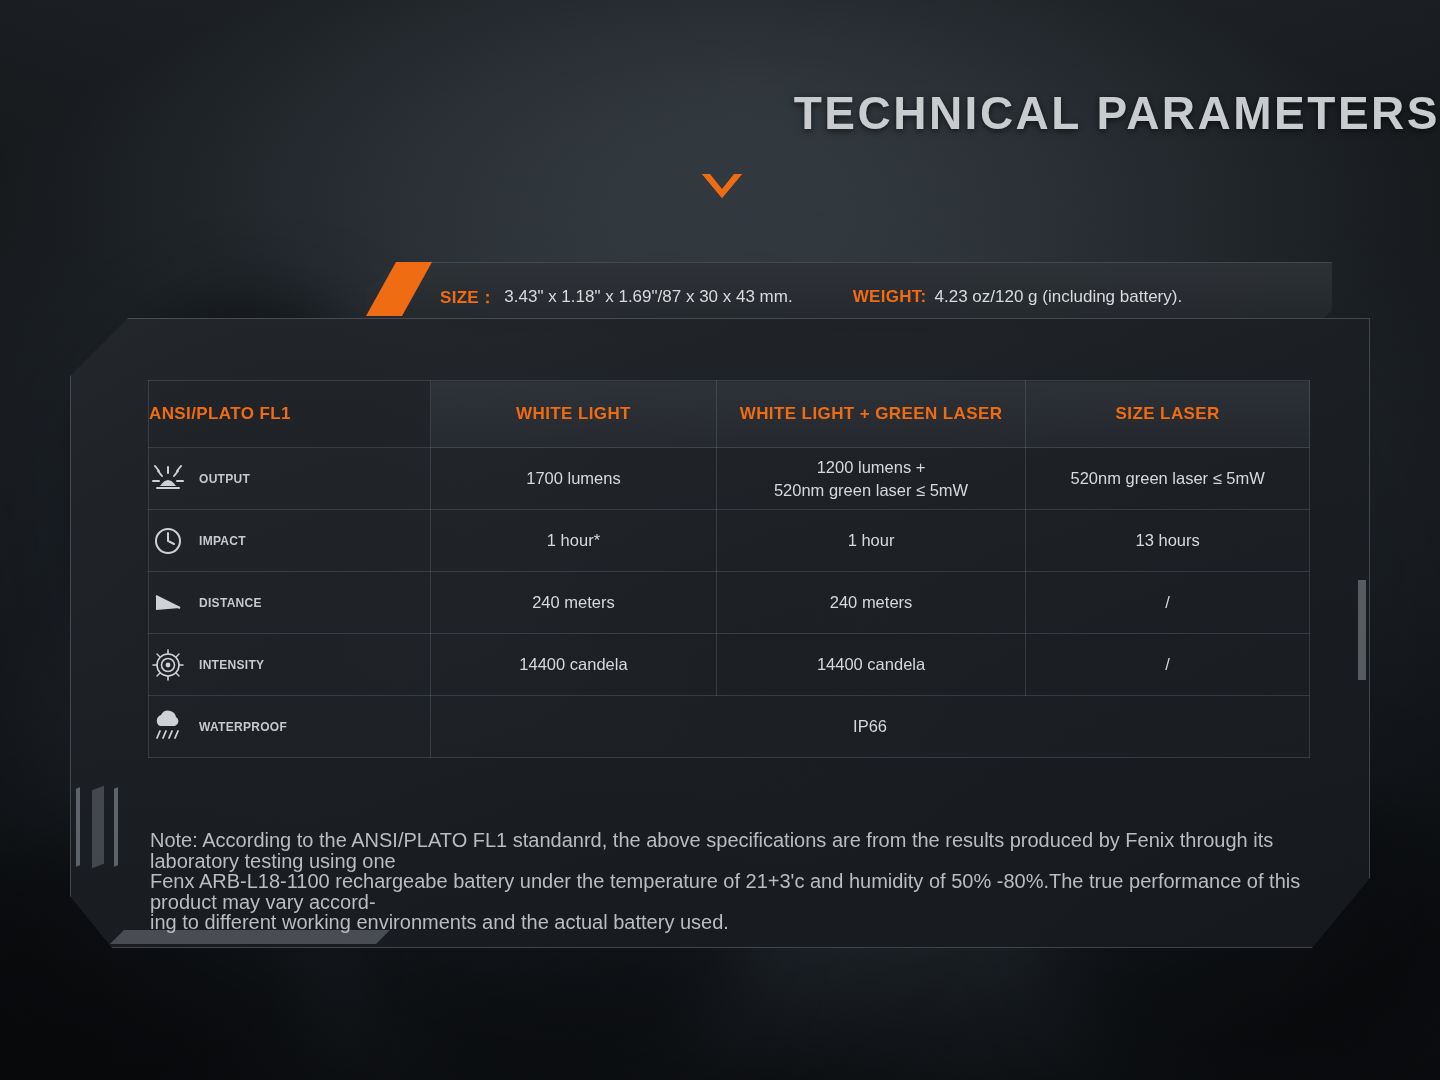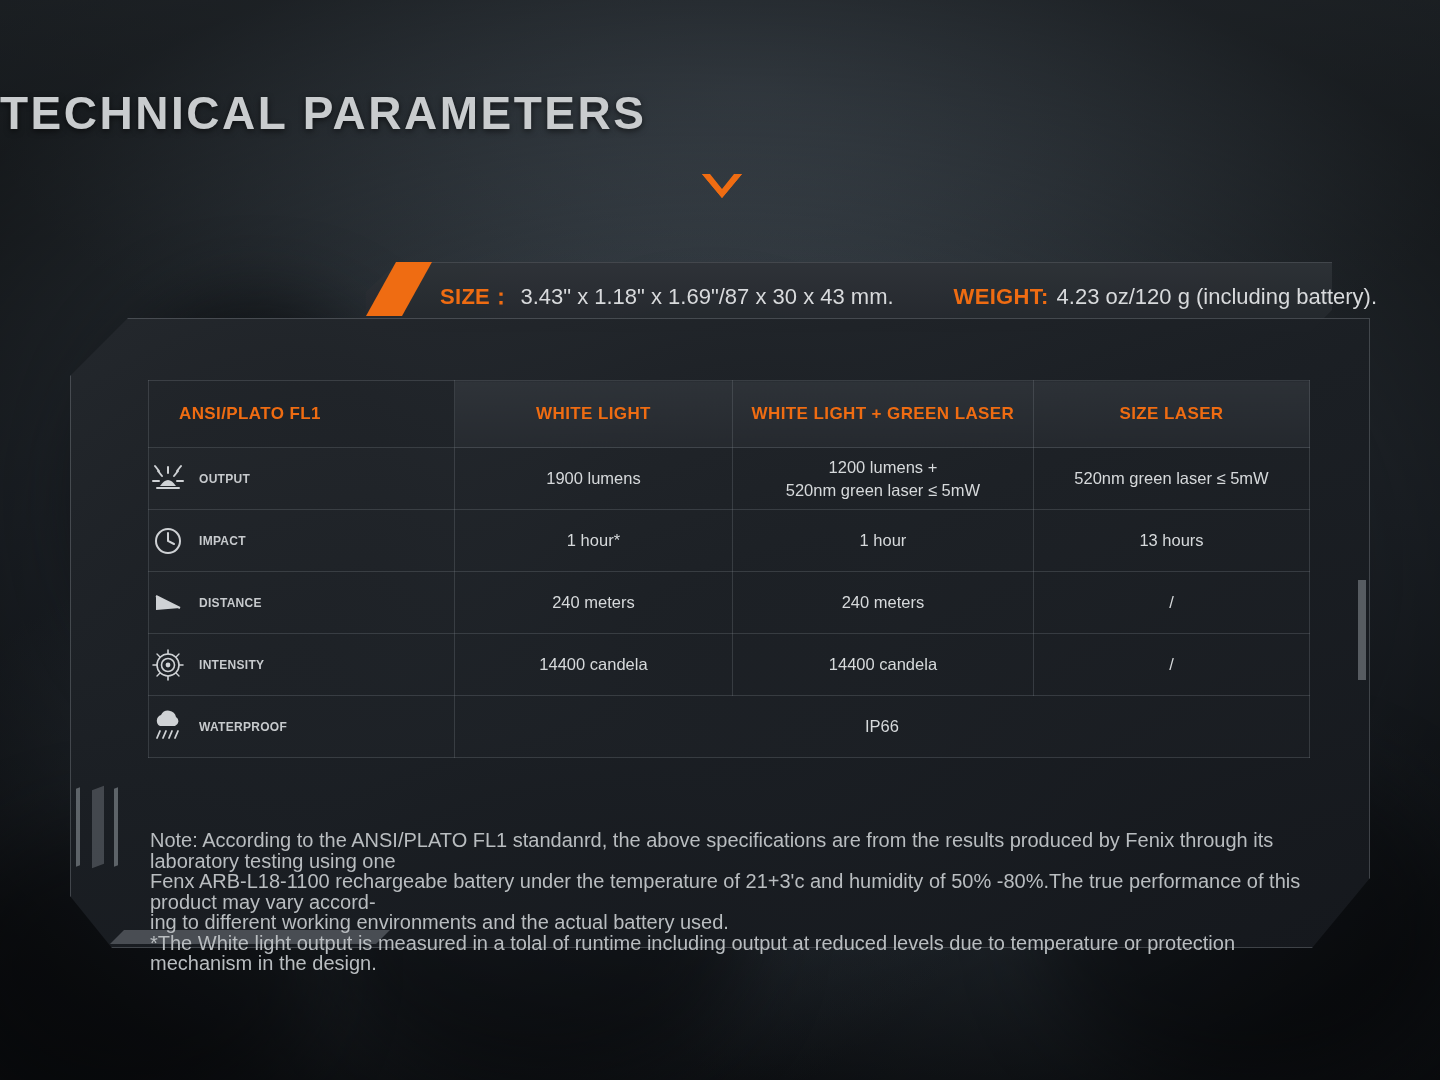--- a/index.html
+++ b/index.html
@@ -44,21 +44,21 @@
     background: radial-gradient(ellipse 920px 620px at 50% 50%, rgba(0,0,0,0) 40%, rgba(0,0,0,0.55) 100%);
     pointer-events: none;
   }
 
   
   .title {
     position: absolute;
     top: 86px;
     left: 0;
     width: 1440px;
-    text-align: left;
+    text-align: right;
     font-size: 46px;
     font-weight: bold;
     letter-spacing: 2.5px;
     color: #c9ccce;
     text-shadow: 0 2px 6px rgba(0,0,0,0.6);
   }
   .chevron {
     position: absolute;
     top: 172px;
     left: 700px;
@@ -88,21 +88,21 @@
     clip-path: polygon(30px 0, 66px 0, 36px 54px, 0 54px);
   }
   .topbar-text {
     position: absolute;
     left: 74px;
     top: 0;
     height: 70px;
     display: flex;
     align-items: center;
     gap: 8px;
-    font-size: 22px;
+    font-size: 17px;
     color: #d8dadc;
     white-space: nowrap;
   }
   .lbl-orange {
     color: #ef6c12;
     font-weight: bold;
     letter-spacing: 0.3px;
   }
   .gap-w { display: inline-block; width: 44px; }
 
@@ -167,21 +167,21 @@
   table.spec thead th {
     height: 66px;
     color: #ef6c12;
     font-size: 17px;
     font-weight: bold;
     letter-spacing: 0.4px;
     background: linear-gradient(180deg, rgba(58,63,69,0.55), rgba(44,48,54,0.55));
   }
   table.spec thead th.first {
     text-align: left;
-    padding-left: 30px;
+    padding-left: 0;
     background: transparent;
   }
   table.spec tbody td {
     height: 61px;
     background: rgba(255,255,255,0.012);
   }
   td.rowhead {
     text-align: left;
     padding-left: 14px;
     color: #c7cacd;
@@ -283,21 +283,21 @@
                     <path d="M34 19 L28 19"></path>
                   <path d="M6 4 L10 9"></path>
                     <path d="M32 4 L28 9"></path>
                 </g>
                 <path d="M11 24 q8 -12 16 0 z" fill="#cfd2d5"></path>
                 <path d="M8 26 L30 26" stroke="#cfd2d5" stroke-width="2" stroke-linecap="round"></path>
               </svg>
               <span>OUTPUT</span>
             </span>
           </td>
-          <td>1900 lumens</td>
+          <td>1700 lumens</td>
           <td class="two-line">1200 lumens +<br>520nm green laser ≤ 5mW</td>
           <td>520nm green laser ≤ 5mW</td>
         </tr>
 
         <tr>
           <td class="rowhead">
             <span class="rowhead-inner">
               <svg class="ico" viewBox="0 0 38 34">
                 <circle cx="19" cy="17" r="12" fill="none" stroke="#cfd2d5" stroke-width="2"></circle>
                 <path d="M19 9 L19 17 L25 20" fill="none" stroke="#cfd2d5" stroke-width="2" stroke-linecap="round"></path>
@@ -362,17 +362,16 @@
           <td colspan="3">IP66</td>
         </tr>
 
       </tbody>
     </table>
 
     <div class="note">
       <p>Note: According to the ANSI/PLATO FL1 standanrd, the above specifications are from the results produced by Fenix through its laboratory testing using one</p>
       <p>Fenx ARB-L18-1100 rechargeabe battery under the temperature of 21+3'c and humidity of 50% -80%.The true performance of this product may vary accord-</p>
       <p>ing to different working environments and the actual battery used.</p>
-      <p>*The White light output is measured in a tolal of runtime including output at reduced levels due to temperature or protection mechanism in the design.</p>
     </div>
   </div>
 
 </div>
 
 </body></html>

